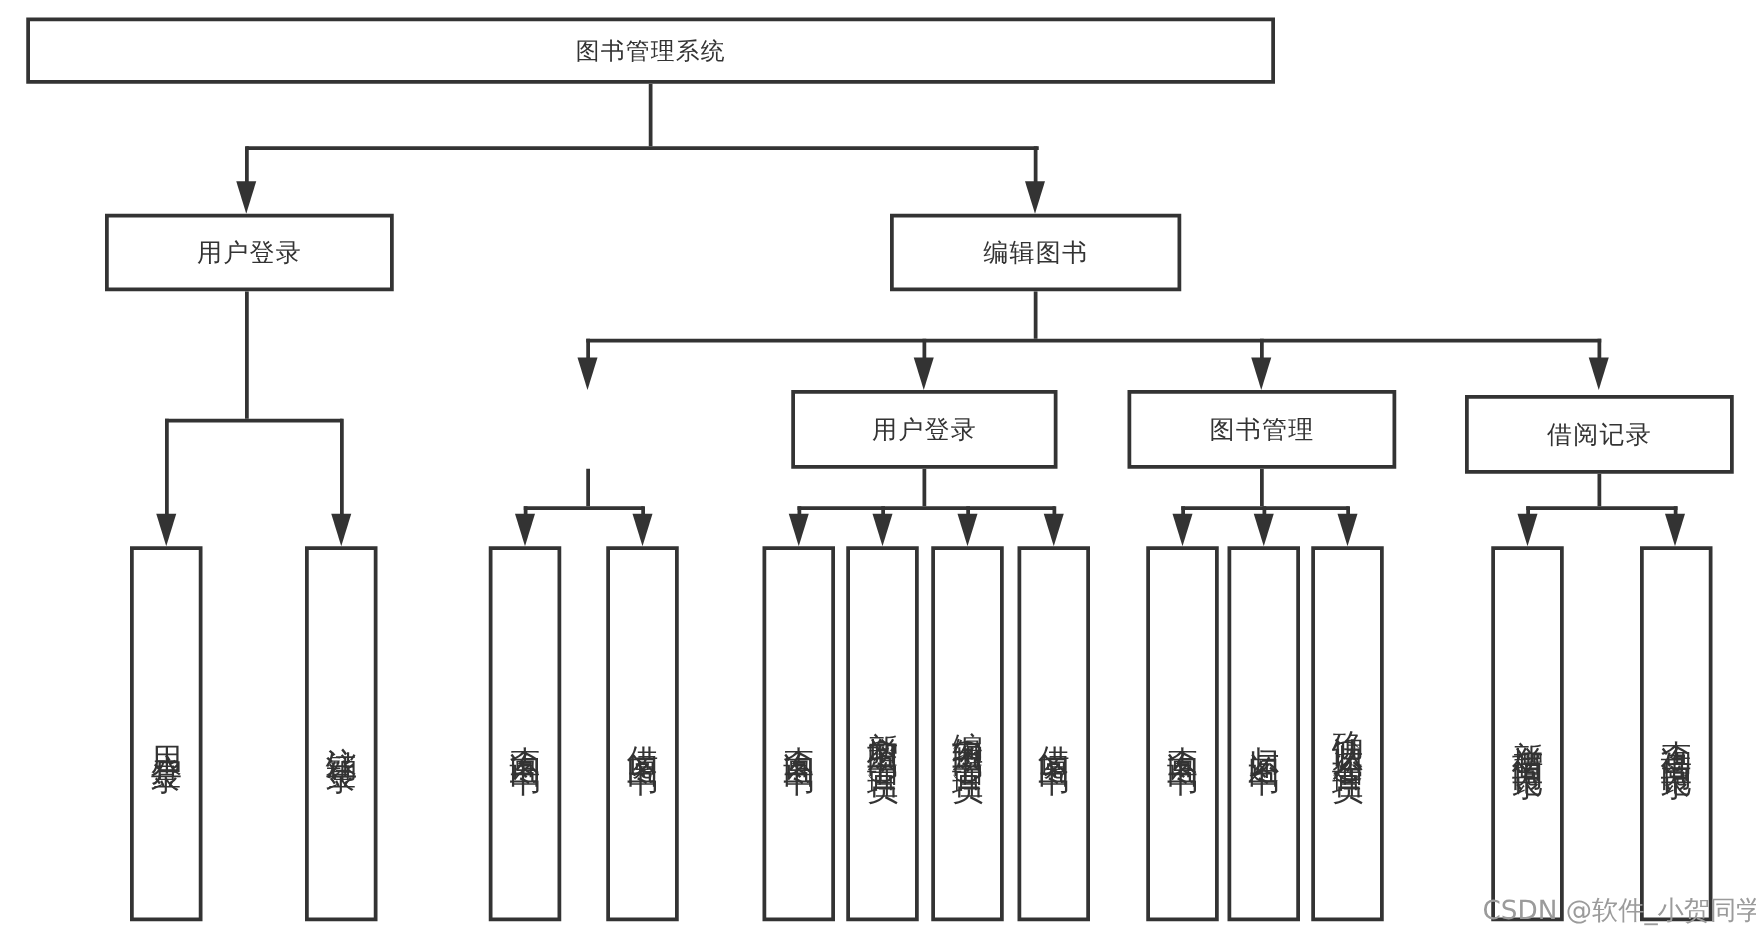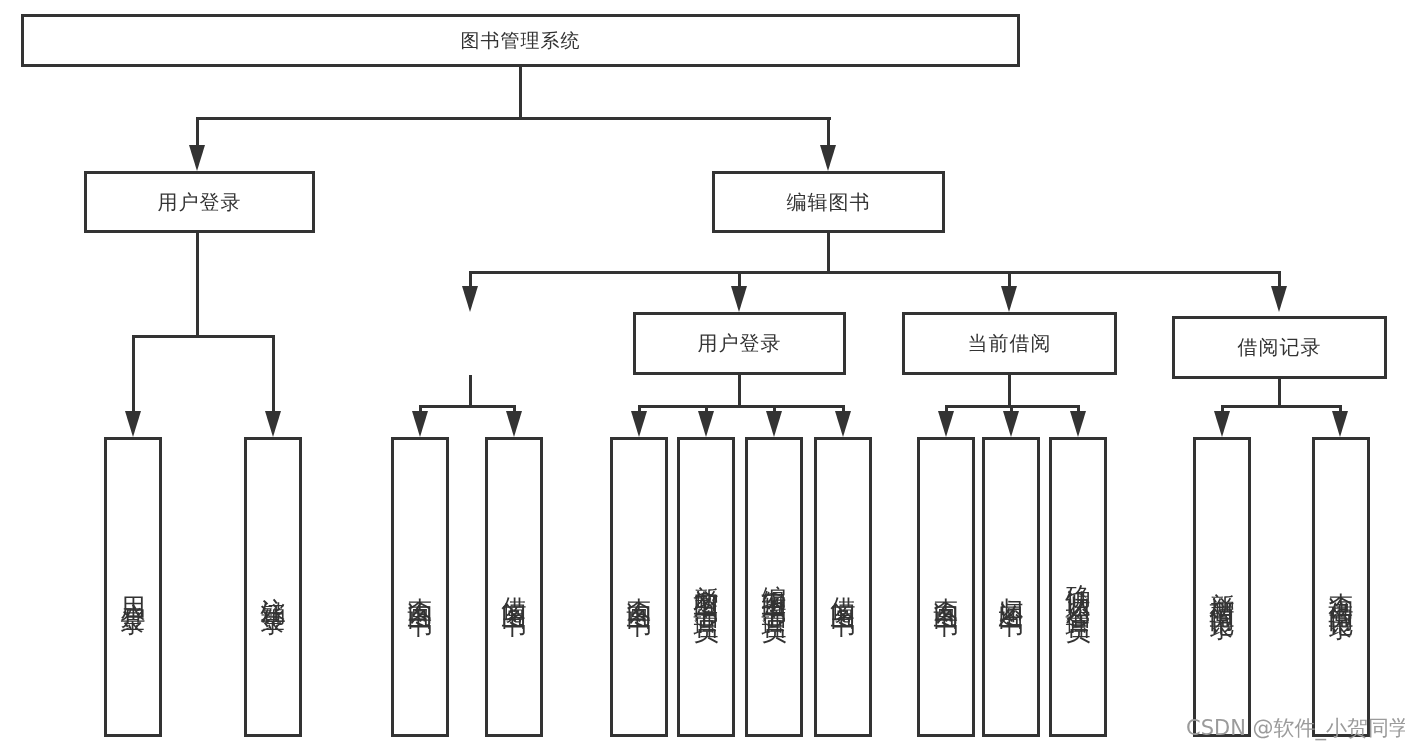--- a/index.html
+++ b/index.html
@@ -114,21 +114,21 @@
   <div class="arw" style="left:1214px;top:411px"></div>
   <div class="vl" style="left:1339px;top:405px;height:8px"></div>
   <div class="arw" style="left:1332px;top:411px"></div>
 
   <div class="box box-h box-root" style="left:21px;top:14px;width:999px;height:53px">图书管理系统</div>
 
   <div class="box box-h" style="left:84px;top:171px;width:231px;height:62px">用户登录</div>
   <div class="box box-h" style="left:712px;top:171px;width:233px;height:62px">编辑图书</div>
 
   <div class="box box-h" style="left:633px;top:312px;width:213px;height:63px">用户登录</div>
-  <div class="box box-h" style="left:902px;top:312px;width:215px;height:63px">当前借阅</div>
+  <div class="box box-h" style="left:902px;top:312px;width:215px;height:63px">图书管理</div>
   <div class="box box-h" style="left:1172px;top:316px;width:215px;height:63px">借阅记录</div>
 
   <div class="box box-v" style="left:104px;top:437px;width:58px;height:300px">用户登录</div>
   <div class="box box-v" style="left:244px;top:437px;width:58px;height:300px">注销登录</div>
 
   <div class="box box-v" style="left:391px;top:437px;width:58px;height:300px">查询图书</div>
   <div class="box box-v" style="left:485px;top:437px;width:58px;height:300px">借阅图书</div>
 
   <div class="box box-v" style="left:610px;top:437px;width:58px;height:300px">查询图书</div>
   <div class="box box-v" style="left:677px;top:437px;width:58px;height:300px">新增图书（管理员）</div>

